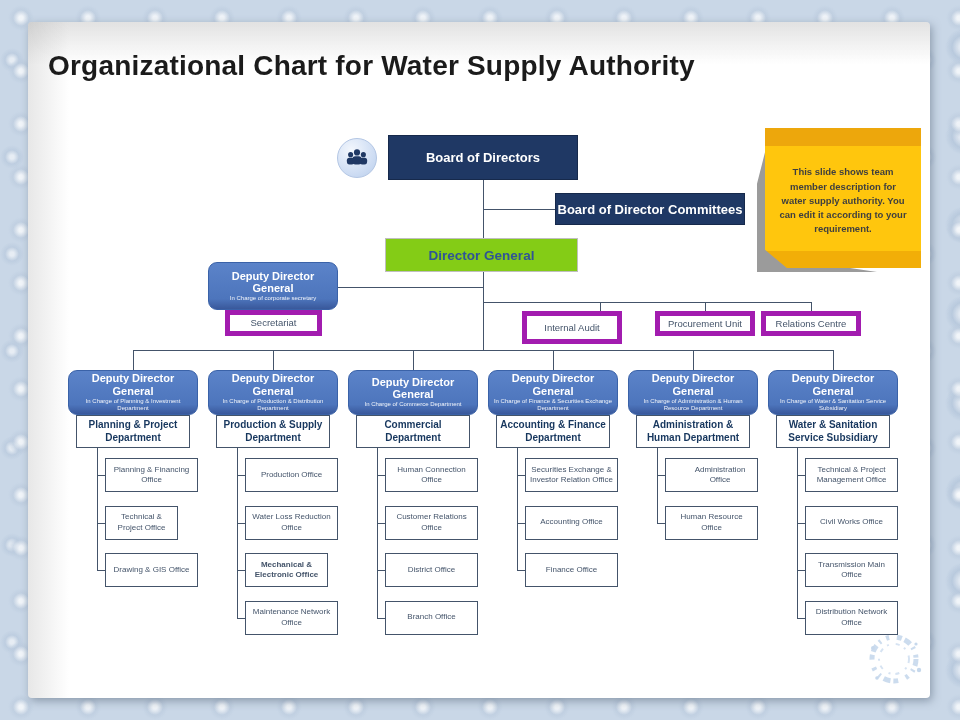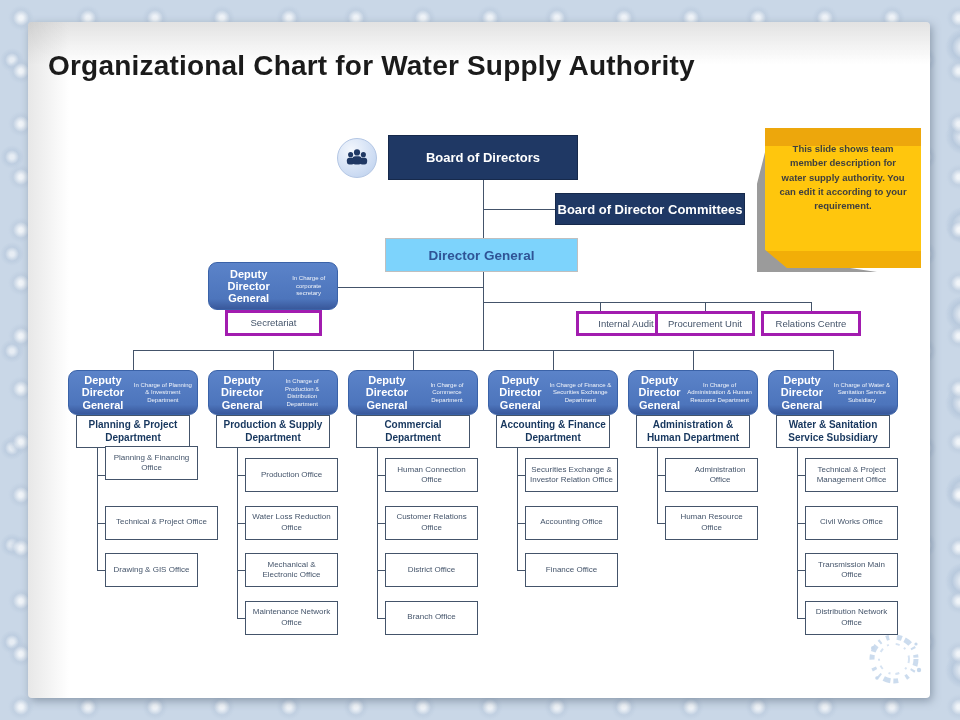--- a/index.html
+++ b/index.html
@@ -30,34 +30,34 @@
   }
   .chart{position:absolute;left:0;top:0;width:902px;height:676px}
   .hline{position:absolute;height:1px;background:#44546A}
   .vline{position:absolute;width:1px;background:#44546A}
   .navy-box{
     position:absolute;background:#1F3864;color:#fff;font-weight:bold;
     display:flex;align-items:center;justify-content:center;text-align:center;
     border:1px solid #16294b;box-sizing:border-box;z-index:2;
   }
   .white-box{
-    position:absolute;background:#fff;border:3px solid #a21caf;color:#44546A;
+    position:absolute;background:#fff;border:5px solid #a21caf;color:#44546A;
     display:flex;align-items:center;justify-content:center;text-align:center;
     box-sizing:border-box;z-index:2;line-height:1.25;
   }
   .dg-box{
-    position:absolute;background:#7dd3fc;border:1px solid #bfbfbf;color:#2F5496;
+    position:absolute;background:#84cc16;border:1px solid #bfbfbf;color:#2F5496;
     font-weight:bold;font-size:13.5px;display:flex;align-items:center;justify-content:center;
     box-sizing:border-box;z-index:2;
   }
   .ddg-box{
     position:absolute;border-radius:9px;box-sizing:border-box;z-index:2;
     background:linear-gradient(180deg,#5b83c9 0%,#4d75bc 78%,#39589b 100%);
     border:1px solid #3a62a8;
-    color:#fff;display:flex;flex-direction:row;align-items:center;justify-content:center;
+    color:#fff;display:flex;flex-direction:column;align-items:center;justify-content:center;
     text-align:center;padding:18px 4px;
   }
   .ddg-title{font-size:11px;font-weight:bold;line-height:1.1}
   .ddg-sub{font-size:6px;line-height:1.25;opacity:.92;margin-top:1px}
   .dept-box{
     position:absolute;background:#fff;border:1px solid #44546A;color:#17375E;
     font-weight:bold;font-size:10px;line-height:1.25;display:flex;align-items:center;
     justify-content:center;text-align:center;box-sizing:border-box;z-index:1;
   }
   .office-box{
@@ -73,21 +73,21 @@
   }
   .note{position:absolute;left:737px;top:106px;width:156px;height:140px;z-index:3}
   .note-shadow{
     position:absolute;left:-8px;top:18px;width:120px;height:126px;background:#9b9b9b;
     clip-path:polygon(8% 0,30% 90%,100% 100%,0 100%,0 30%);
   }
   .note-body{
     position:absolute;inset:0;
     background:linear-gradient(180deg,#EDA70C 0 13%,#FFC60D 13% 88%,#F2AE08 88%);
     clip-path:polygon(0 0,100% 0,100% 100%,14% 100%,0 87%);
-    display:flex;justify-content:center;text-align:center;
+    display:flex;align-items:center;justify-content:center;text-align:center;
     padding:14px 12px 8px 12px;box-sizing:border-box;
     color:#3f3f3f;font-size:9.5px;line-height:1.5;font-weight:bold;
   }
   .watermark{position:absolute;left:833px;top:604px;width:66px;height:66px;opacity:.75;z-index:1}
 </style>
 </head>
 <body>
 
 <div class="slide">
   <h1 class="page-title">Organizational Chart for Water Supply Authority</h1>
@@ -127,57 +127,57 @@
     </div>
 
     <div class="ddg-box" style="left:180px;top:240px;width:130px;height:48px">
       <div class="ddg-title">Deputy Director General</div>
       <div class="ddg-sub">In Charge of corporate secretary</div>
     </div>
     <div class="white-box unit-box" style="left:197px;top:288px;width:97px;height:26px">
       <span>Secretariat</span>
     </div>
 
-    <div class="white-box unit-box" style="left:548px;top:289px;width:100px;height:25px">
+    <div class="white-box unit-box" style="left:494px;top:289px;width:100px;height:33px">
       <span>Internal Audit</span>
     </div>
     <div class="white-box unit-box" style="left:627px;top:289px;width:100px;height:25px">
       <span>Procurement Unit</span>
     </div>
     <div class="white-box unit-box" style="left:733px;top:289px;width:100px;height:25px">
       <span>Relations Centre</span>
     </div>
 
     <div id="divisions">
         <div class="vline" style="left: 105px; top: 328px; height: 20px;"></div>
         <div class="ddg-box" style="left: 40px; top: 348px; width: 130px; height: 45px;">
           <div class="ddg-title">Deputy Director General</div>
           <div class="ddg-sub">In Charge of Planning &amp; Investment Department</div>
         </div>
         <div class="dept-box" style="left: 48px; top: 393px; width: 114px; height: 33px;">Planning &amp; Project Department</div>
         <div class="vline" style="left: 69px; top: 426px; height: 122px;"></div>
         <div class="hline" style="left: 69px; top: 453px; width: 8px;"></div>
-        <div class="office-box" style="left: 77px; top: 424px; width: 93px; height: 34px;">Planning &amp; Financing Office</div>
+        <div class="office-box" style="left: 77px; top: 436px; width: 93px; height: 34px;">Planning &amp; Financing Office</div>
         <div class="hline" style="left: 69px; top: 500.5px; width: 8px;"></div>
-        <div class="office-box" style="left: 77px; top: 483.5px; width: 113px; height: 34px;">Technical &amp; Project Office</div>
+        <div class="office-box" style="left: 77px; top: 483.5px; width: 73px; height: 34px;">Technical &amp; Project Office</div>
         <div class="hline" style="left: 69px; top: 548px; width: 8px;"></div>
         <div class="office-box" style="left: 77px; top: 531px; width: 93px; height: 34px;">Drawing &amp; GIS Office</div>
         <div class="vline" style="left: 245px; top: 328px; height: 20px;"></div>
         <div class="ddg-box" style="left: 180px; top: 348px; width: 130px; height: 45px;">
           <div class="ddg-title">Deputy Director General</div>
           <div class="ddg-sub">In Charge of Production &amp; Distribution Department</div>
         </div>
         <div class="dept-box" style="left: 188px; top: 393px; width: 114px; height: 33px;">Production &amp; Supply Department</div>
         <div class="vline" style="left: 209px; top: 426px; height: 169.5px;"></div>
         <div class="hline" style="left: 209px; top: 453px; width: 8px;"></div>
         <div class="office-box" style="left: 217px; top: 436px; width: 93px; height: 34px;">Production Office</div>
         <div class="hline" style="left: 209px; top: 500.5px; width: 8px;"></div>
         <div class="office-box" style="left: 217px; top: 483.5px; width: 93px; height: 34px;">Water Loss Reduction Office</div>
         <div class="hline" style="left: 209px; top: 548px; width: 8px;"></div>
-        <div class="office-box" style="left: 217px; top: 531px; width: 93px; height: 34px;">Mechanical &amp; Electronic Office</div>
+        <div class="office-box" style="left: 217px; top: 531px; width: 83px; height: 34px; font-weight: bold;">Mechanical &amp; Electronic Office</div>
         <div class="hline" style="left: 209px; top: 595.5px; width: 8px;"></div>
         <div class="office-box" style="left: 217px; top: 578.5px; width: 93px; height: 34px;">Maintenance Network Office</div>
         <div class="vline" style="left: 385px; top: 328px; height: 20px;"></div>
         <div class="ddg-box" style="left: 320px; top: 348px; width: 130px; height: 45px;">
           <div class="ddg-title">Deputy Director General</div>
           <div class="ddg-sub">In Charge of Commerce Department</div>
         </div>
         <div class="dept-box" style="left: 328px; top: 393px; width: 114px; height: 33px;">Commercial Department</div>
         <div class="vline" style="left: 349px; top: 426px; height: 169.5px;"></div>
         <div class="hline" style="left: 349px; top: 453px; width: 8px;"></div>

